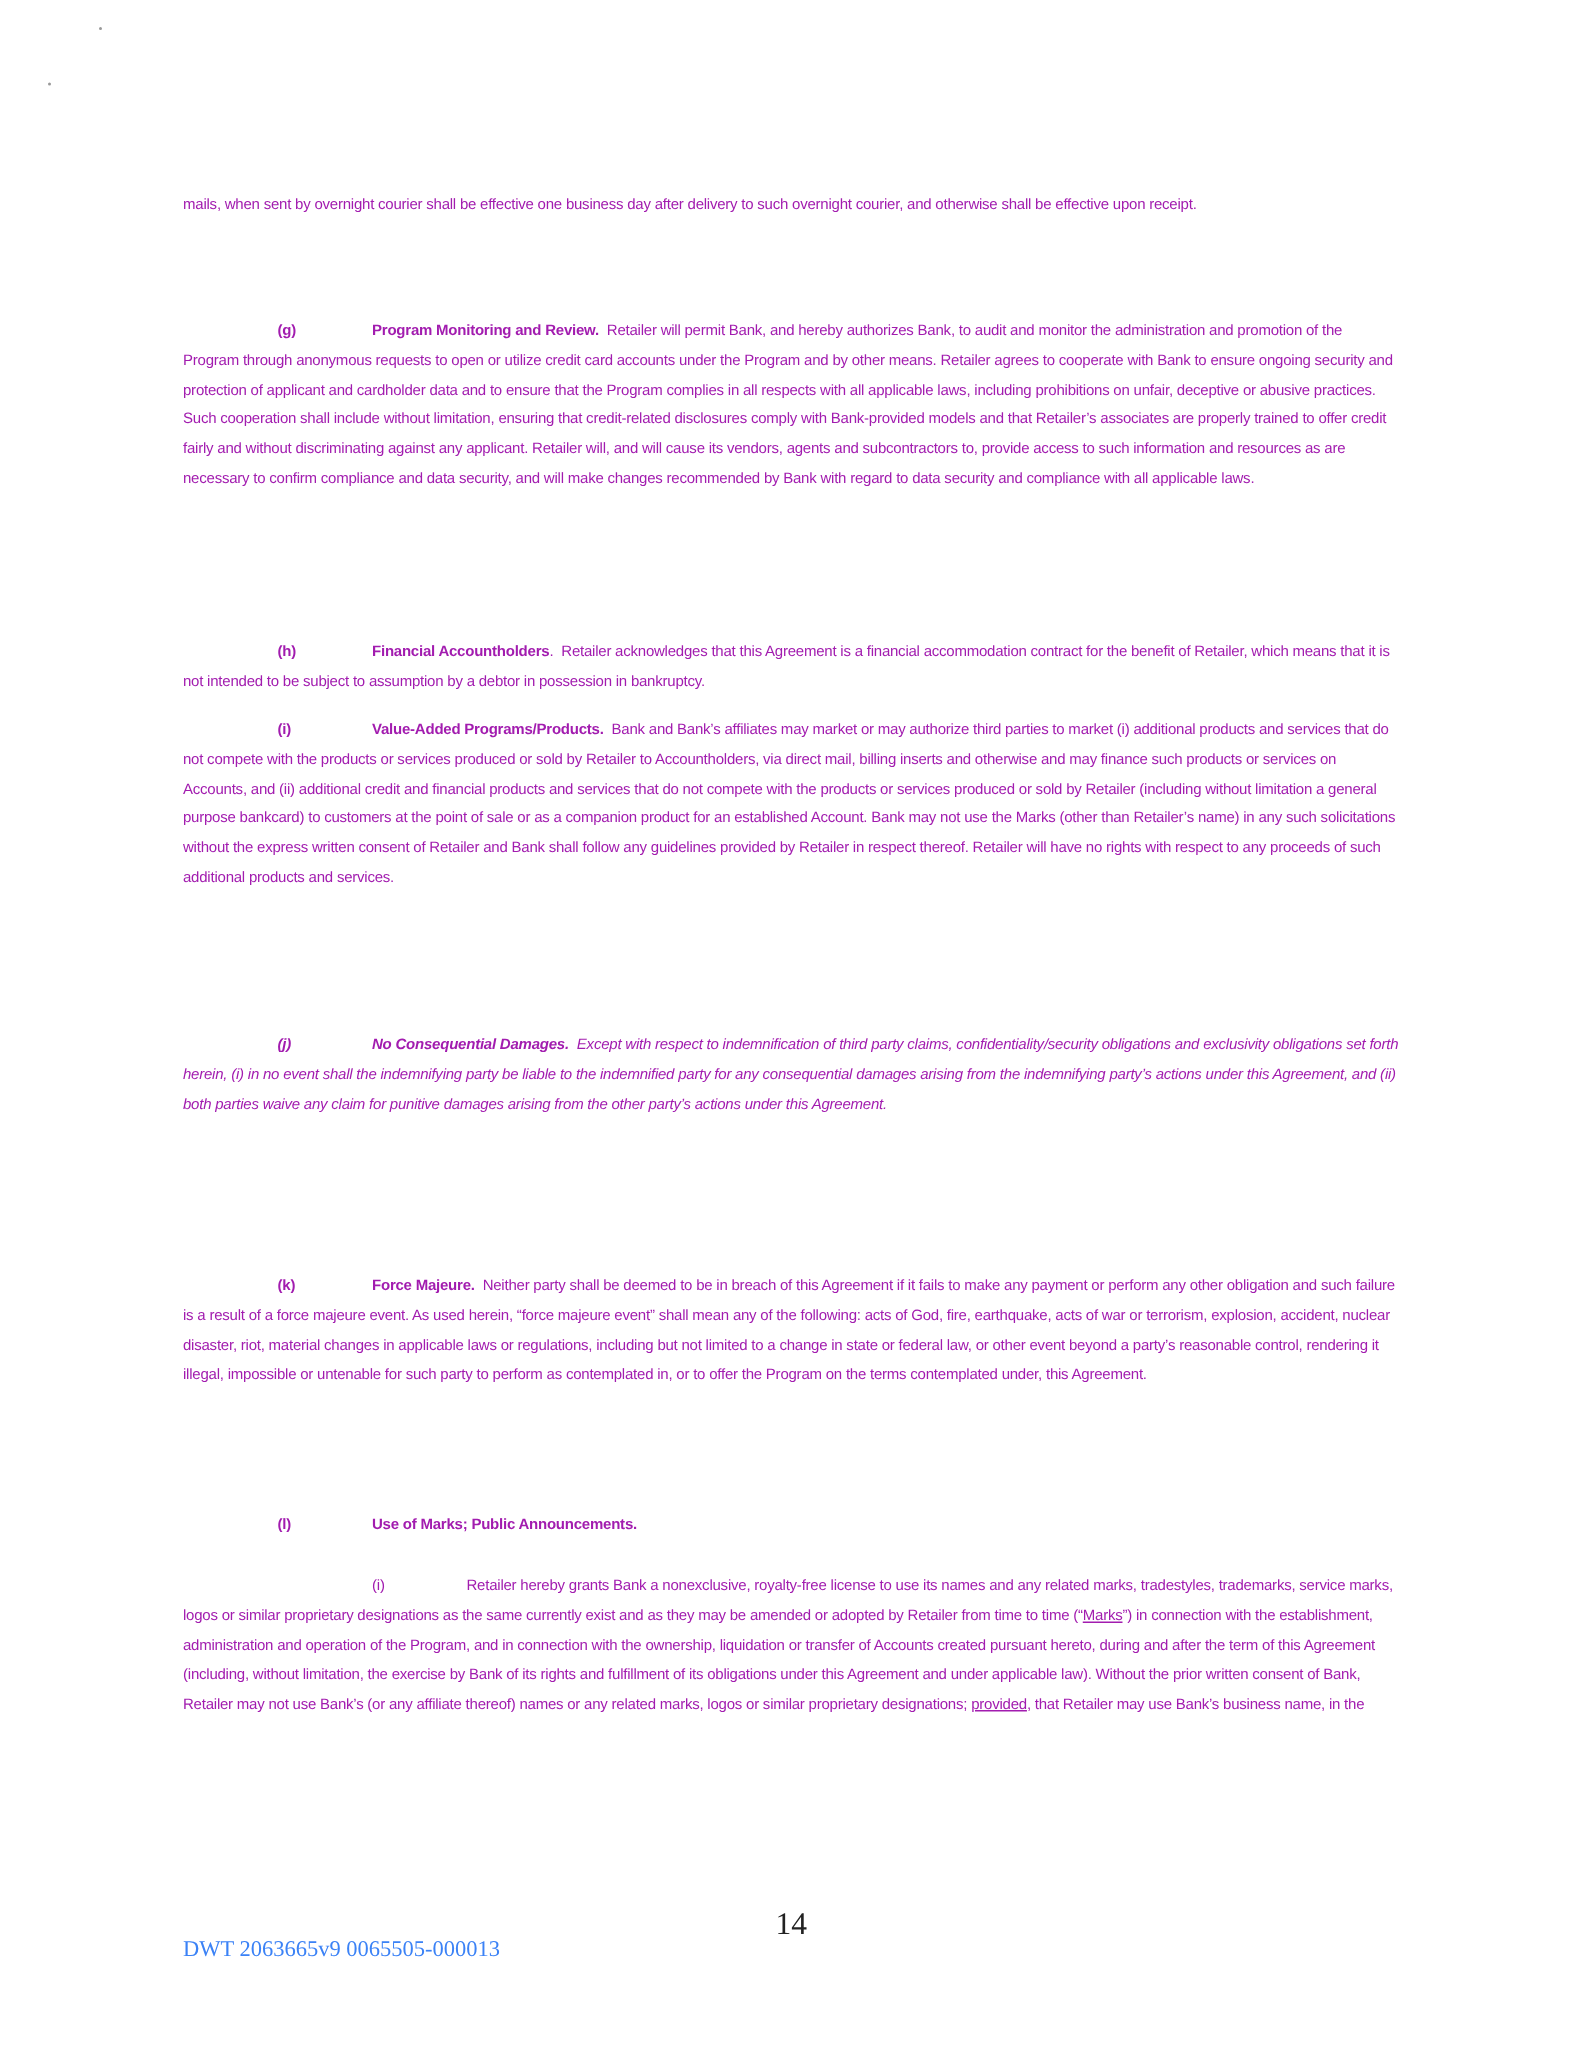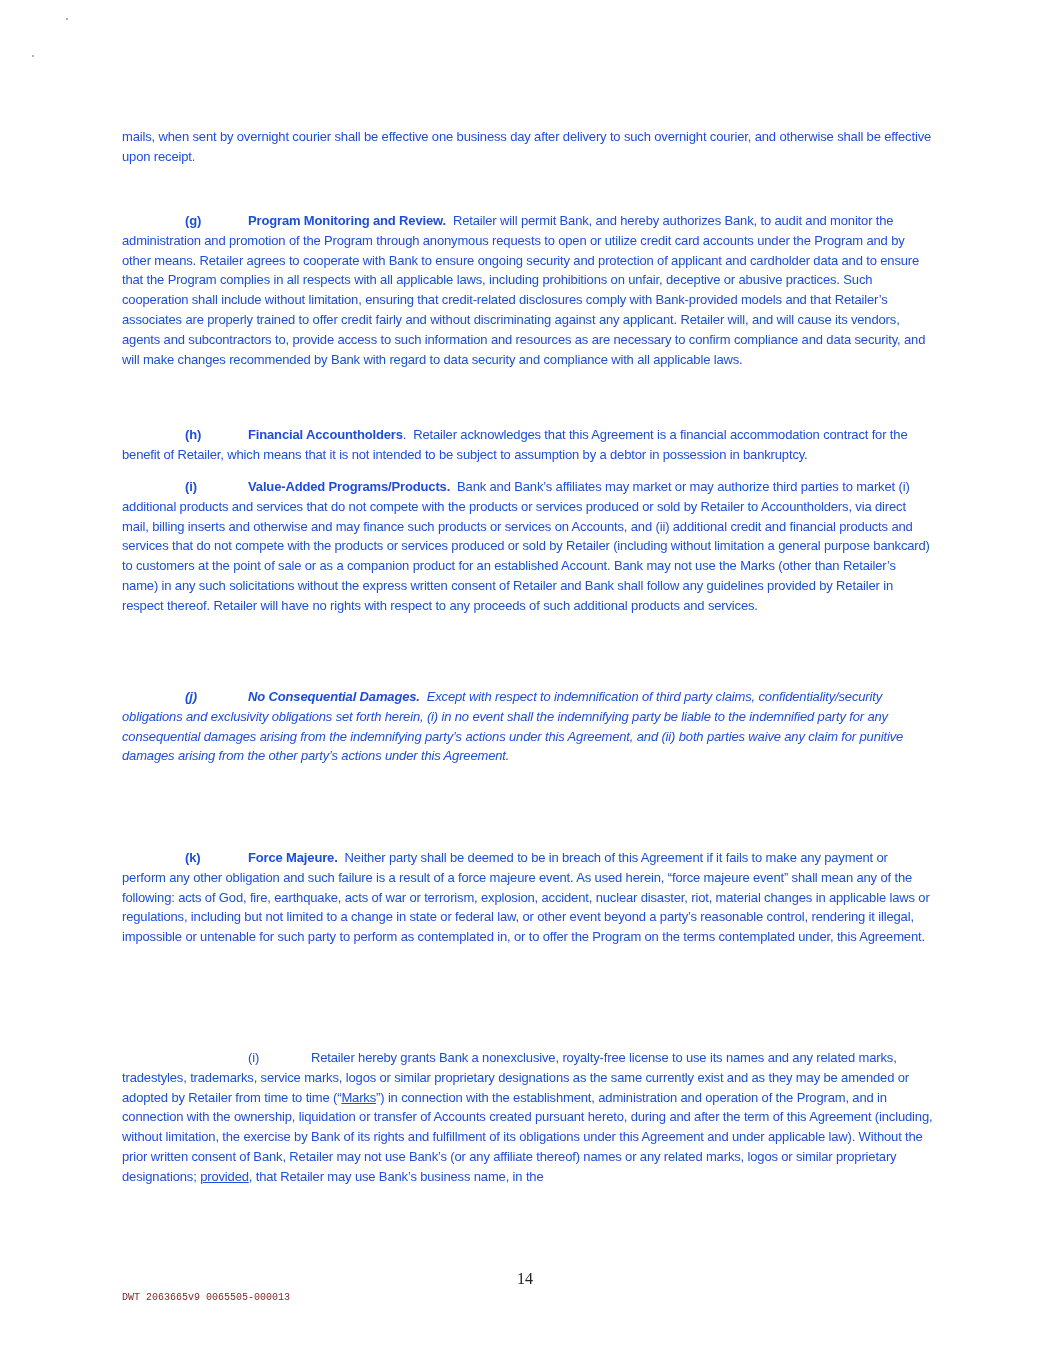--- a/index.html
+++ b/index.html
@@ -1,35 +1,35 @@
 <!DOCTYPE html>
 <html><head>
 <meta charset="utf-8">
 <style>
   html, body { margin: 0; padding: 0; background: #ffffff; }
   body { width: 1055px; height: 1365px; position: relative; overflow: hidden; }
   .page { position: absolute; left: 0; top: 0; width: 1055px; height: 1365px; background: #fff; }
   .text {
     position: absolute; left: 122px; width: 812px;
     font-family: "Liberation Sans", sans-serif;
-    font-size: 13px; line-height: 19.8px; color: #1d4ed8;
+    font-size: 10px; line-height: 19.8px; color: #a21caf;
     letter-spacing: -0.15px;
   }
   .para { margin: 0; text-align: left; }
   .num { display: inline-block; width: 63px; padding-left: 63px; font-weight: bold; }
   .sub-num { display: inline-block; width: 63px; padding-left: 126px; }
   .title { font-weight: bold; }
   .u { text-decoration: underline; }
   .footer-id {
     position: absolute; left: 122px; top: 1292px;
-    font-family: Liberation Mono, monospace; font-size: 10px; color: #7f1d1d;
+    font-family: Liberation Serif, serif; font-size: 15px; color: #3b82f6;
   }
   .page-num {
     position: absolute; left: 517px; top: 1270px;
-    font-family: "Liberation Serif", serif; font-size: 16px; color: #222;
+    font-family: "Liberation Serif", serif; font-size: 21px; color: #222;
   }
   .speck { position: absolute; width: 2px; height: 2px; background: #999; border-radius: 1px; }
 </style>
 </head>
 <body>
 
 <div class="page">
 
   <span class="speck" style="left:66px;top:18px;"></span>
   <span class="speck" style="left:32px;top:55px;"></span>
@@ -61,20 +61,25 @@
       <span class="num">(j)</span><span class="title">No Consequential Damages.</span>&nbsp;&nbsp;<span>Except with respect to indemnification of third party claims, confidentiality/security obligations and exclusivity obligations set forth herein, (i) in no event shall the indemnifying party be liable to the indemnified party for any consequential damages arising from the indemnifying party’s actions under this Agreement, and (ii) both parties waive any claim for punitive damages arising from the other party’s actions under this Agreement.</span>
     </p>
   </div>
 
   <div class="text" style="top:848px;">
     <p class="para">
       <span class="num">(k)</span><span class="title">Force Majeure.</span>&nbsp;&nbsp;<span>Neither party shall be deemed to be in breach of this Agreement if it fails to make any payment or perform any other obligation and such failure is a result of a force majeure event. As used herein, “force majeure event” shall mean any of the following: acts of God, fire, earthquake, acts of war or terrorism, explosion, accident, nuclear disaster, riot, material changes in applicable laws or regulations, including but not limited to a change in state or federal law, or other event beyond a party’s reasonable control, rendering it illegal, impossible or untenable for such party to perform as contemplated in, or to offer the Program on the terms contemplated under, this Agreement.</span>
     </p>
   </div>
 
+  <div class="text" style="top:1007px;">
+    <p class="para">
+      <span class="num">(l)</span><span class="title">Use of Marks; Public Announcements.</span>
+    </p>
+  </div>
 
   <div class="text" style="top:1048px;">
     <p class="para">
       <span class="sub-num">(i)</span><span>Retailer hereby grants Bank a nonexclusive, royalty-free license to use its names and any related marks, tradestyles, trademarks, service marks, logos or similar proprietary designations as the same currently exist and as they may be amended or adopted by Retailer from time to time (“</span><span class="u">Marks</span><span>”) in connection with the establishment, administration and operation of the Program, and in connection with the ownership, liquidation or transfer of Accounts created pursuant hereto, during and after the term of this Agreement (including, without limitation, the exercise by Bank of its rights and fulfillment of its obligations under this Agreement and under applicable law).  Without the prior written consent of Bank, Retailer may not use Bank’s (or any affiliate thereof) names or any related marks, logos or similar proprietary designations; </span><span class="u">provided</span><span>, that Retailer may use Bank’s business name, in the</span>
     </p>
   </div>
 
   <div class="page-num">14</div>
   <div class="footer-id">DWT 2063665v9 0065505-000013</div>
 

